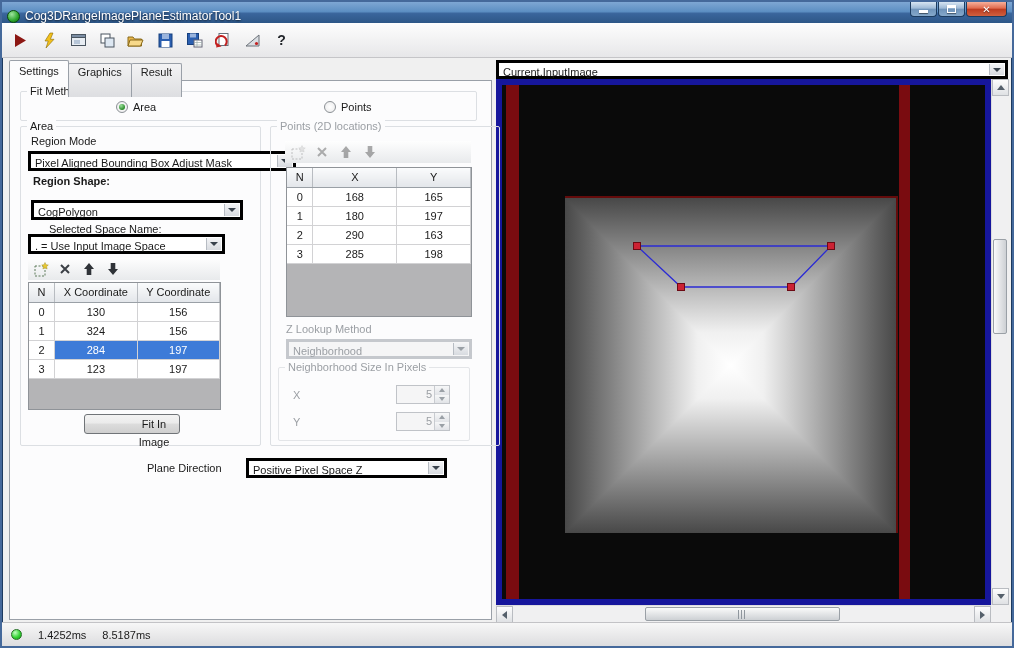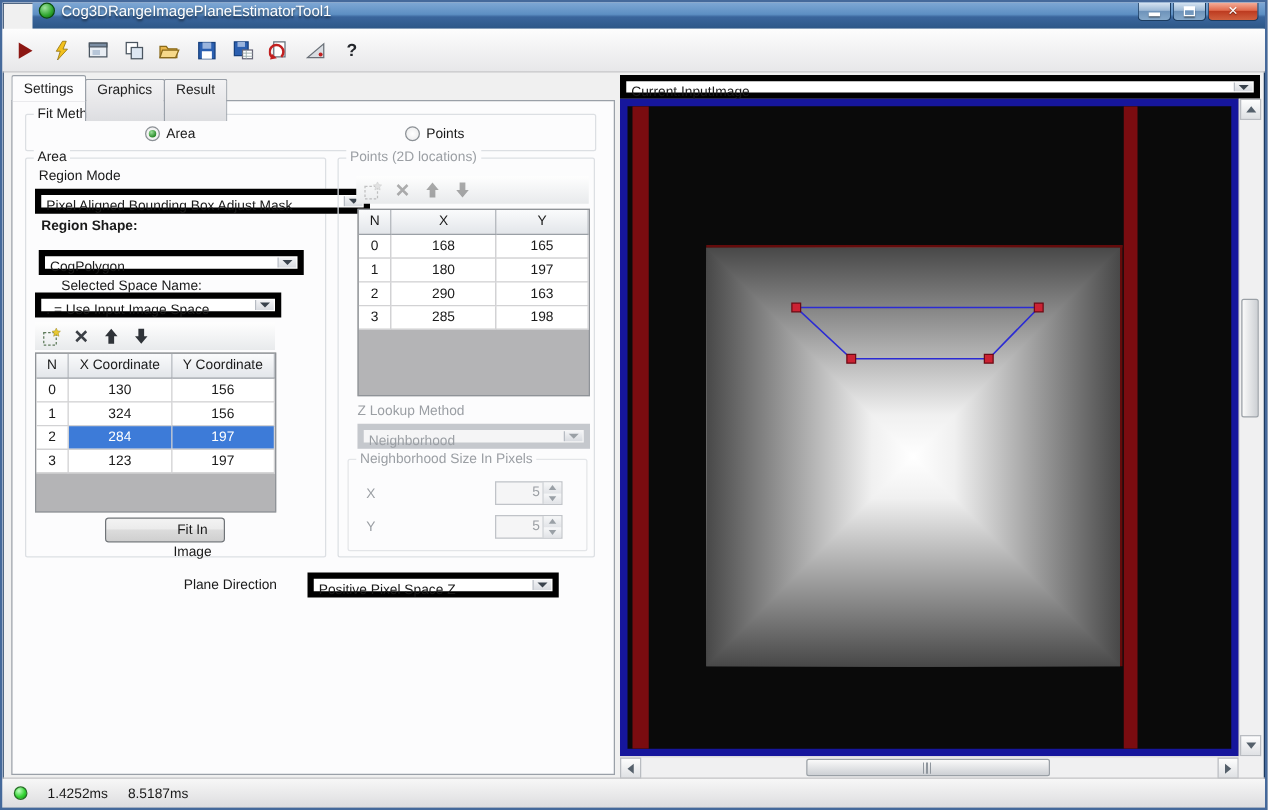--- a/index.html
+++ b/index.html
@@ -4,21 +4,21 @@
 <style>
   * { margin:0; padding:0; box-sizing:border-box; }
   html,body { width:1014px; height:648px; }
   body { font-family:"Liberation Sans","DejaVu Sans",sans-serif; font-size:11px; color:#1a1a1a; background:#888; overflow:hidden; }
 
   .window { position:absolute; inset:0; border:2px solid #45699b; box-shadow:0 0 0 1px #1d3a5f inset; background:#f0f0f0; }
 
   
   .titlebar { position:absolute; top:0; left:0; right:0; height:21px;
     background:linear-gradient(#7ea7d4 0%,#5d8fc3 45%,#3a659c 55%,#2d5787 100%);
-    display:flex; align-items:flex-start; padding:0 5px;margin-left:24px; }
+    display:flex; align-items:flex-end; padding:0 5px; }
   .app-icon { width:13px; height:13px; border-radius:50%;
     background:radial-gradient(circle at 35% 30%, #9fe49f, #2da52d 60%, #0d670d); border:1px solid #0a4d0a; }
   .title-text { color:#fff; font-size:12px; margin-left:5px; text-shadow:0 1px 2px rgba(0,0,0,.65); }
   .win-controls { margin-left:auto; display:flex; gap:1px; align-self:flex-start; }
   .win-btn { height:15px; width:27px; border:1px solid #1c3c60; border-top:none; border-radius:0 0 4px 4px;
     background:linear-gradient(#d7e5f2 0%,#9db9d6 45%,#6e93ba 50%,#86a9cb 100%);
     display:flex; align-items:center; justify-content:center; position:relative; }
   .win-btn.close { width:41px; background:linear-gradient(#f6b09b 0%,#e06a4d 45%,#bd3b20 50%,#d0603f 100%); }
   .g-min { width:9px; height:3px; background:#fff; box-shadow:0 1px 1px rgba(0,0,0,.5); margin-top:4px; }
   .g-max { width:9px; height:8px; border:1px solid #fff; border-top-width:3px; box-shadow:0 1px 1px rgba(0,0,0,.4); }
@@ -40,21 +40,21 @@
   .tabpage { position:absolute; top:78px; left:7px; width:483px; height:540px;
     background:#fcfcfd; border:1px solid #9aa0a8; z-index:2; }
 
   
   .grp { position:absolute; border:1px solid #dcdfe3; border-radius:2px; }
   .grp-label { position:absolute; top:-7px; left:6px; background:#fcfcfd; padding:0 3px; white-space:nowrap; }
   .lbl { position:absolute; white-space:nowrap; }
   .disabled-text { color:#9b9fa4; }
 
   
-  .combo { position:absolute; height:20px; border:5px solid #000000; background:#fff; }
+  .combo { position:absolute; height:20px; border:3px solid #000000; background:#fff; }
   .combo-text { position:absolute; left:4px; right:18px; top:0; line-height:18px; white-space:nowrap; overflow:hidden; }
   .combo-arrow { position:absolute; right:1px; top:1px; bottom:1px; width:15px;
     background:linear-gradient(#f3f4f6,#d8dbe0); border-left:1px solid #b7bcc3;
     display:flex; align-items:center; justify-content:center; }
   .combo-arrow b { width:0; height:0; border:4px solid transparent; border-top:4px solid #39424c; margin-top:4px; }
   .combo.disabled { background:#f5f5f6; border-color:#c5c8cd; }
   .combo.disabled .combo-text { color:#9b9fa4; }
   .combo.disabled .combo-arrow b { border-top-color:#9aa0a6; }
 
   
@@ -328,21 +328,21 @@
                 <td>123</td>
                 <td>197</td>
               </tr>
             </tbody>
         </table>
       </div>
 
       <div class="btn" style="left:63px; top:287px; width:96px;padding-left:44px;">Fit In Image</div>
     </div>
 
-    <div class="grp disabled" style="left:260px; top:45px; width:206px; height:320px;">
+    <div class="grp disabled" style="left:260px; top:45px; width:230px; height:320px;">
       <span class="grp-label disabled-text">Points (2D locations)</span>
 
       <div class="minibar" style="left:14px; top:14px; width:186px;">
         <div class="mini-btn">
           <svg width="15" height="15">
             <rect x="1" y="4" width="10" height="10" fill="none" stroke="#5d7a5a" stroke-dasharray="2 1.5"></rect>
             <path d="M11 0.5 l1 2.2 2.3 .3 -1.7 1.6 .5 2.4 -2.1-1.2 -2.1 1.2 .5-2.4 -1.7-1.6 2.3-.3 z" fill="#e8c832" stroke="#9a8410" stroke-width="0.4"></path>
           </svg>
         </div>
         <div class="mini-btn">

